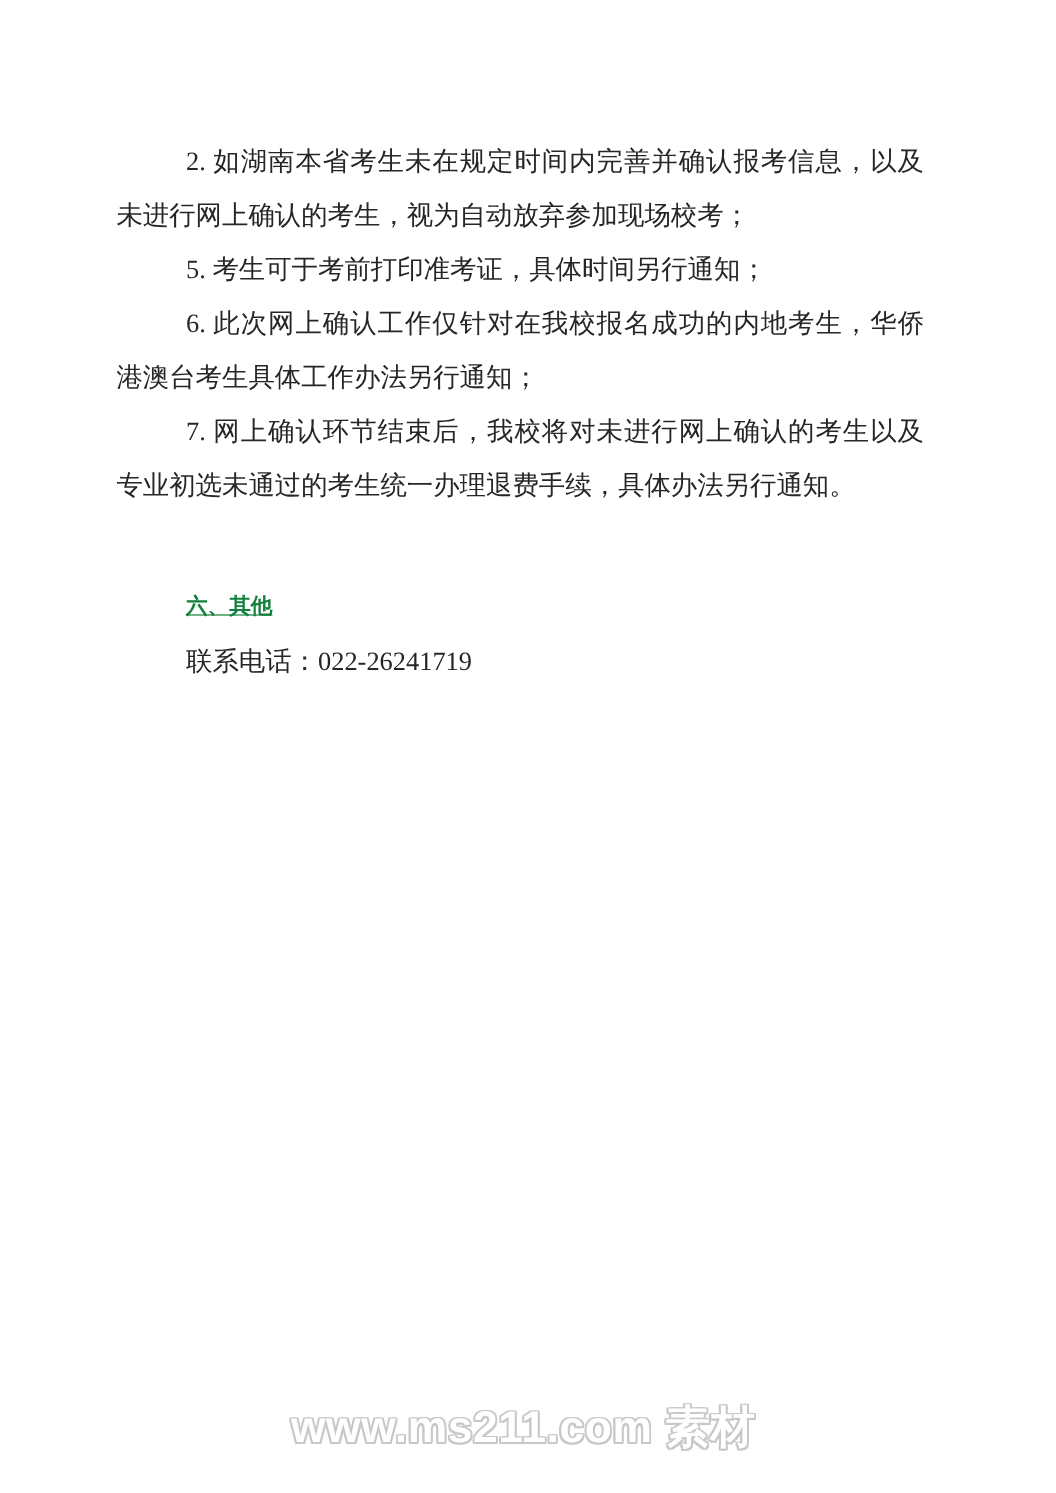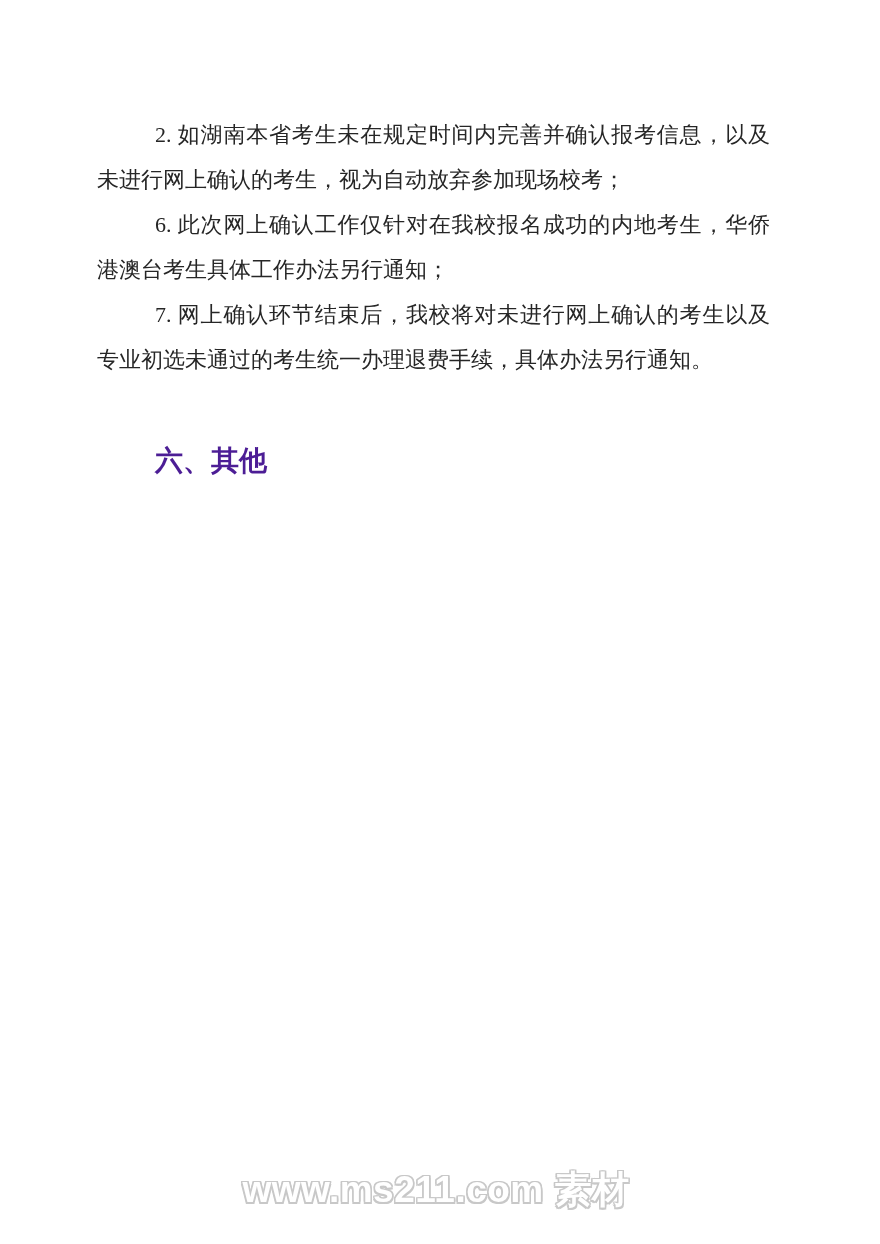--- a/index.html
+++ b/index.html
@@ -25,24 +25,25 @@
     color: #262626;
     text-align: justify;
   }
   .content p {
     margin: 0;
     text-indent: 58px;
   }
   .content h2 {
     margin: 56px 0 0 0;
     text-indent: 58px;
-    font-size: 28px;
+    font-size: 18px;
     line-height: 45px;
     font-weight: bold;
-    color: #4c1d95;
+    color: #15803d;
+    text-decoration: underline;
   }
   .watermark {
     position: absolute;
     left: 0;
     top: 1165px;
     width: 872px;
     text-align: center;
     font-family: "Liberation Sans", "DejaVu Sans", sans-serif;
     font-weight: bold;
     font-size: 37px;
@@ -54,18 +55,20 @@
       -1.5px  1.5px 0 #c8c8c8,  0  1.5px 0 #c8c8c8,  1.5px  1.5px 0 #c8c8c8;
     white-space: nowrap;
   }
 </style>
 </head>
 <body>
 
 <div class="page">
   <div class="content">
     <p>2. 如湖南本省考生未在规定时间内完善并确认报考信息，以及未进行网上确认的考生，视为自动放弃参加现场校考；</p>
+    <p>5. 考生可于考前打印准考证，具体时间另行通知；</p>
     <p>6. 此次网上确认工作仅针对在我校报名成功的内地考生，华侨港澳台考生具体工作办法另行通知；</p>
     <p>7. 网上确认环节结束后，我校将对未进行网上确认的考生以及专业初选未通过的考生统一办理退费手续，具体办法另行通知。</p>
     <h2>六、其他</h2>
+    <p>联系电话：022-26241719</p>
   </div>
   <div class="watermark">www.ms211.com 素材</div>
 </div>
 
 </body></html>

